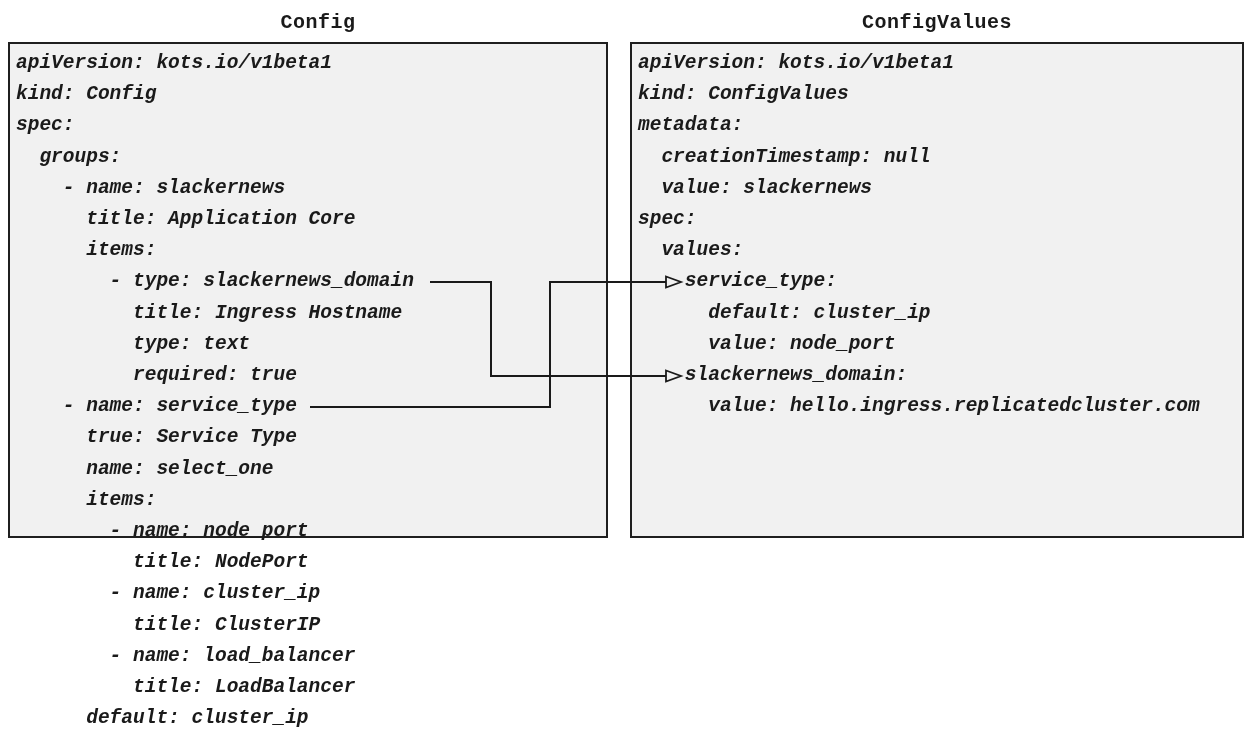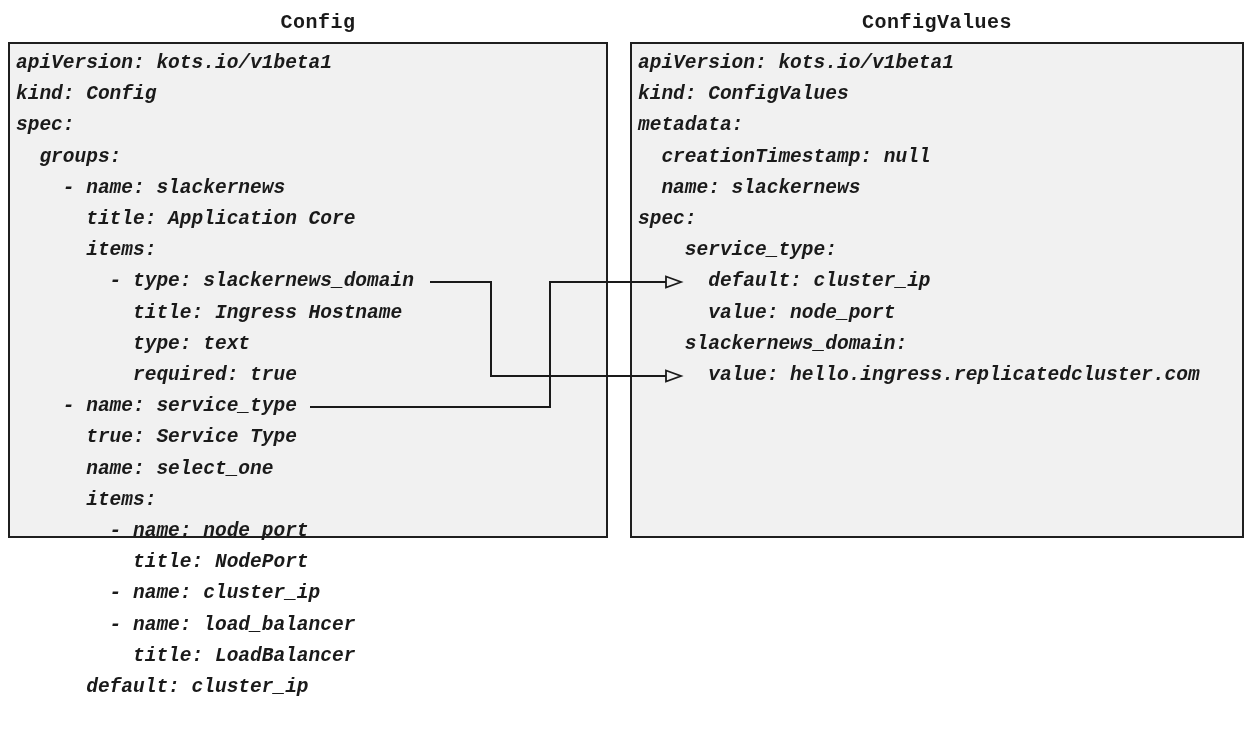--- a/index.html
+++ b/index.html
@@ -87,34 +87,36 @@
         <div class="code-line">          title: Ingress Hostname</div>
         <div class="code-line">          type: text</div>
         <div class="code-line">          required: true</div>
         <div class="code-line">    - name: service_type</div>
         <div class="code-line">      true: Service Type</div>
         <div class="code-line">      name: select_one</div>
         <div class="code-line">      items:</div>
         <div class="code-line">        - name: node_port</div>
         <div class="code-line">          title: NodePort</div>
         <div class="code-line">        - name: cluster_ip</div>
+        <div class="code-line">          title: ClusterIP</div>
         <div class="code-line">        - name: load_balancer</div>
         <div class="code-line">          title: LoadBalancer</div>
         <div class="code-line">      default: cluster_ip</div>
       </div>
   </div>
 
   <div class="panel" id="panel-configvalues">
     <div class="code-block">
         <div class="code-line">apiVersion: kots.io/v1beta1</div>
         <div class="code-line">kind: ConfigValues</div>
         <div class="code-line">metadata:</div>
         <div class="code-line">  creationTimestamp: null</div>
-        <div class="code-line">  name: slackernews</div>
+        <div class="code-line">  value: slackernews</div>
         <div class="code-line">spec:</div>
+        <div class="code-line">  values:</div>
         <div class="code-line">    service_type:</div>
         <div class="code-line">      default: cluster_ip</div>
         <div class="code-line">      value: node_port</div>
         <div class="code-line">    slackernews_domain:</div>
         <div class="code-line">      value: hello.ingress.replicatedcluster.com</div>
       </div>
   </div>
 
   <svg class="connector-overlay" viewBox="0 0 1258 756">
 

